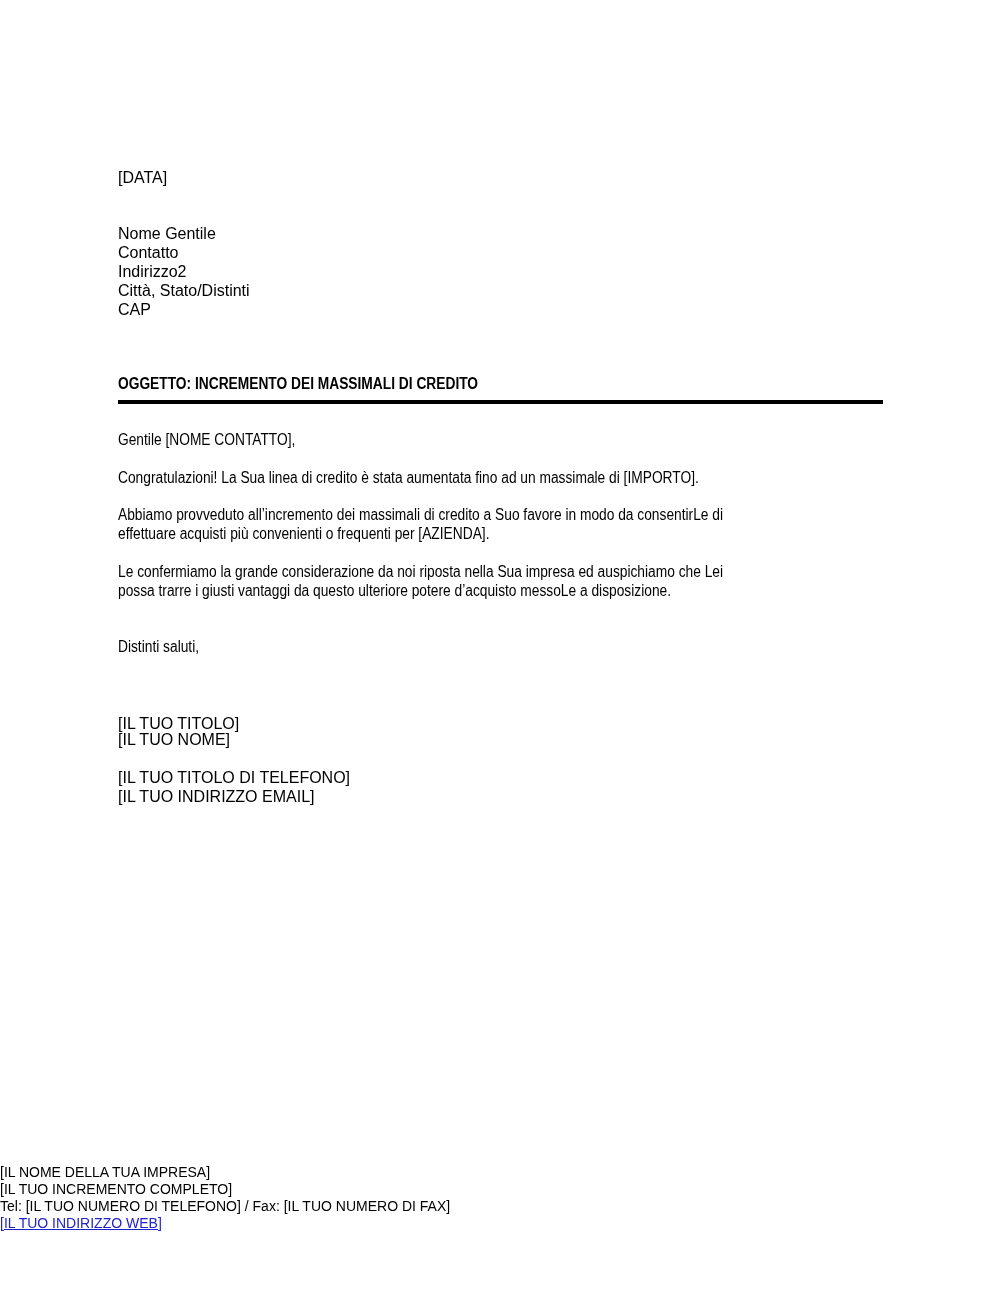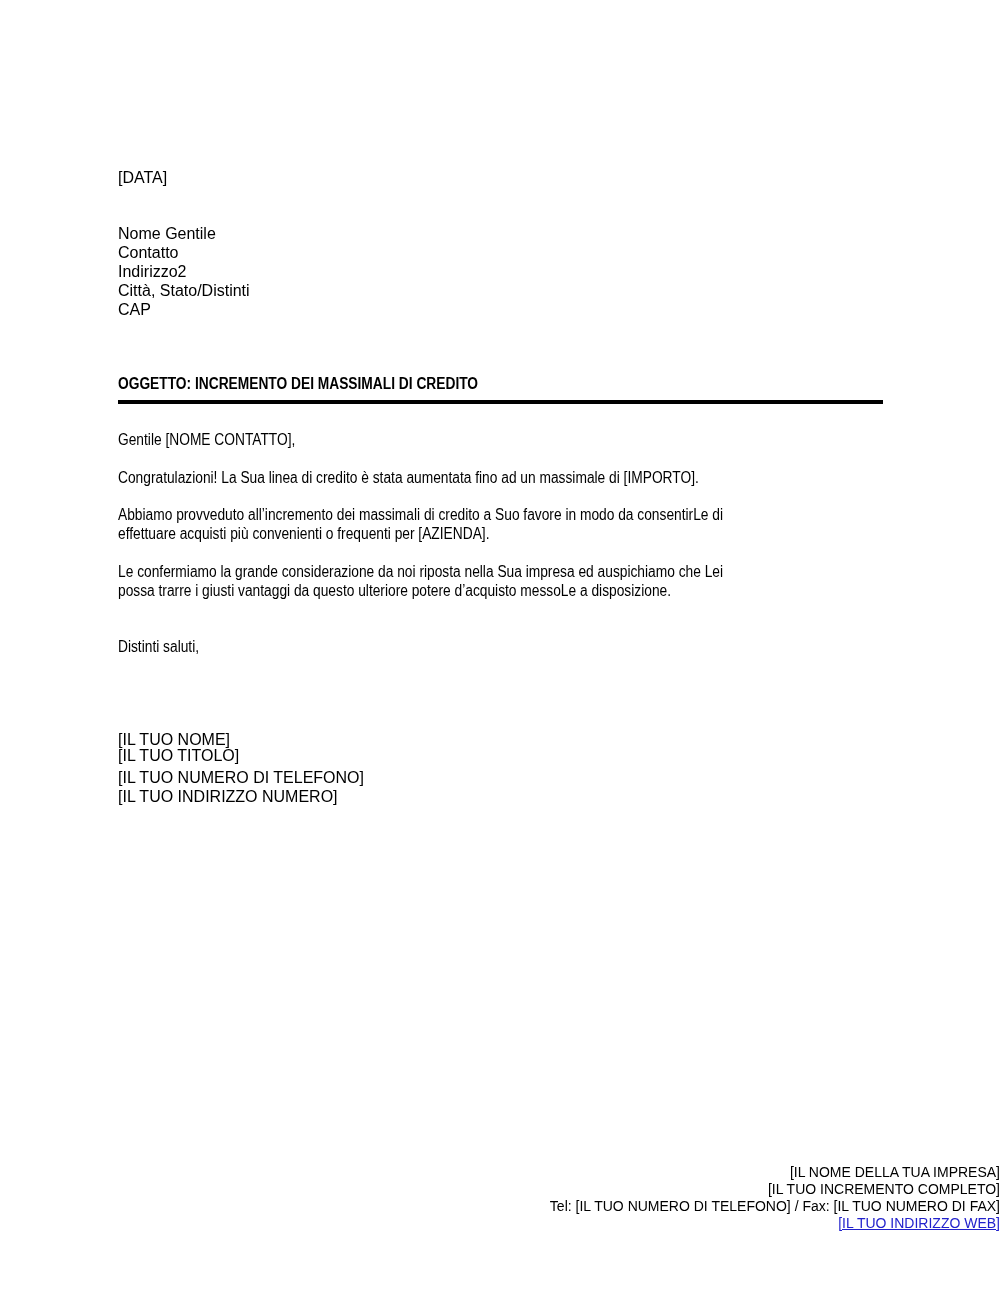--- a/index.html
+++ b/index.html
@@ -2,21 +2,21 @@
 <html><head>
 <meta charset="utf-8">
 <style>
   html, body { margin: 0; padding: 0; background: #ffffff; }
   body { width: 1000px; height: 1290px; position: relative; overflow: hidden;
          font-family: "Liberation Sans", sans-serif; color: #000; }
   .line { position: absolute; left: 118px; font-size: 16px; line-height: 19px; white-space: nowrap; }
   .narrow { transform: scaleX(0.86); transform-origin: left top; }
   .subject { font-weight: bold; }
   .rule { position: absolute; left: 118px; width: 765px; top: 400px; height: 4px; background: #000; }
-  .footer { position: absolute; left: 0; width: 1000px; text-align: right; font-size: 14px; line-height: 17px; }
+  .footer { position: absolute; left: 0; width: 1000px; text-align: left; font-size: 14px; line-height: 17px; }
   .footer a { color: #1a0dab; color: #2222cc; }
 </style>
 </head>
 <body>
 
 <div>
   <div class="line" style="top:168px">[DATA]</div>
 
   <div class="line" style="top:224px">Nome Gentile</div>
   <div class="line" style="top:243px">Contatto</div>
@@ -33,23 +33,23 @@
 
   <div class="line narrow" style="top:505px">Abbiamo provveduto all’incremento dei massimali di credito a Suo favore in modo da consentirLe di</div>
   <div class="line narrow" style="top:524px">effettuare acquisti più convenienti o frequenti per [AZIENDA].</div>
 
   <div class="line narrow" style="top:562px">Le confermiamo la grande considerazione da noi riposta nella Sua impresa ed auspichiamo che Lei</div>
   <div class="line narrow" style="top:581px">possa trarre i giusti vantaggi da questo ulteriore potere d’acquisto messoLe a disposizione.</div>
 
   <div class="line narrow" style="top:637px">Distinti saluti,</div>
 
   <div class="line" style="top:730px">[IL TUO NOME]</div>
-  <div class="line" style="top:746px">[IL TUO TITOLO]</div>
-  <div class="line" style="top:768px">[IL TUO NUMERO DI TELEFONO]</div>
-  <div class="line" style="top:787px">[IL TUO INDIRIZZO NUMERO]</div>
+  <div class="line" style="top:714px">[IL TUO TITOLO]</div>
+  <div class="line" style="top:768px">[IL TUO TITOLO DI TELEFONO]</div>
+  <div class="line" style="top:787px">[IL TUO INDIRIZZO EMAIL]</div>
 </div>
 
 <div>
   <div class="footer bold" style="top:1164px">[IL NOME DELLA TUA IMPRESA]</div>
   <div class="footer" style="top:1181px">[IL TUO INCREMENTO COMPLETO]</div>
   <div class="footer" style="top:1198px">Tel: [IL TUO NUMERO DI TELEFONO] / Fax: [IL TUO NUMERO DI FAX]</div>
   <div class="footer" style="top:1215px">
     <a href="#">[IL TUO INDIRIZZO WEB]</a>
   </div>
 </div>

